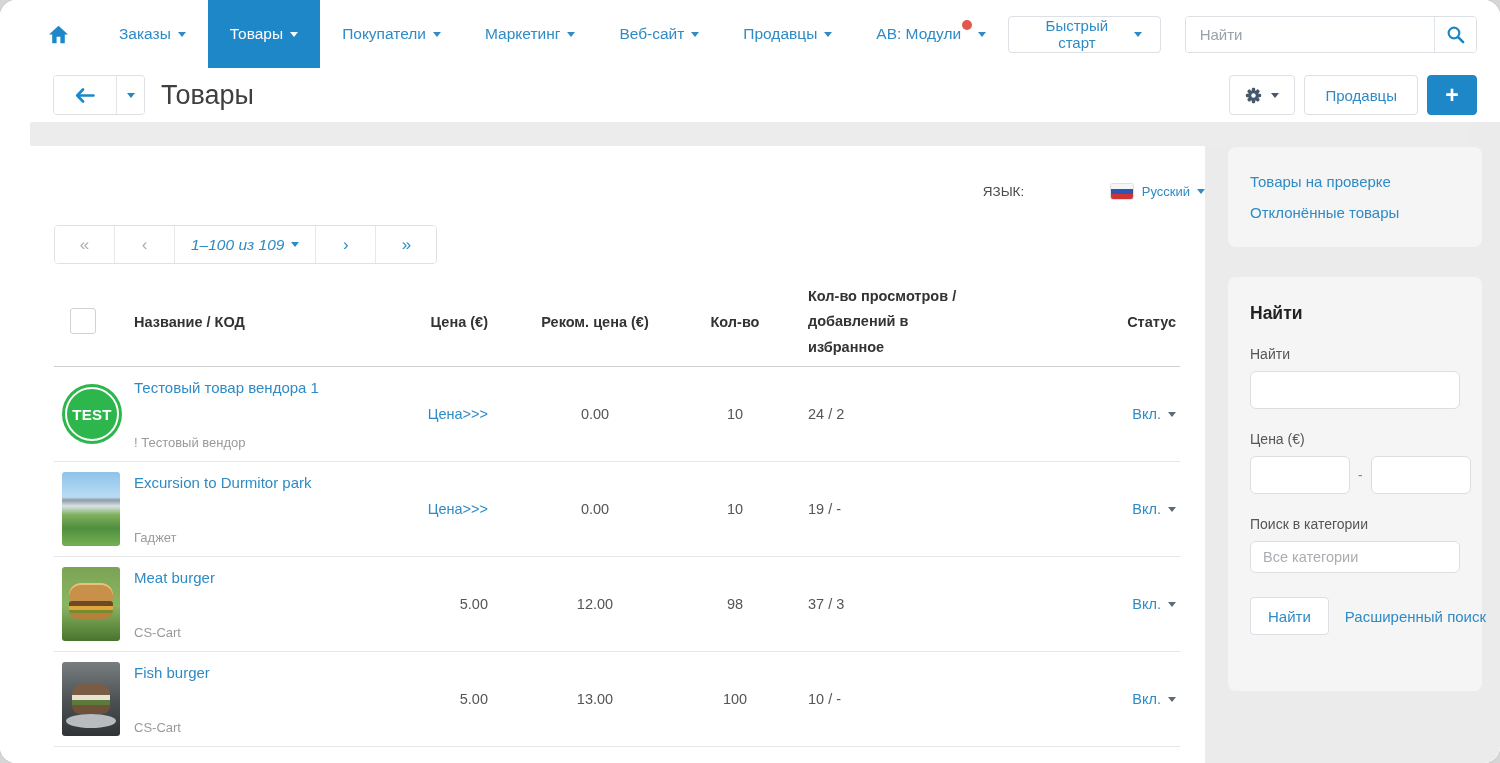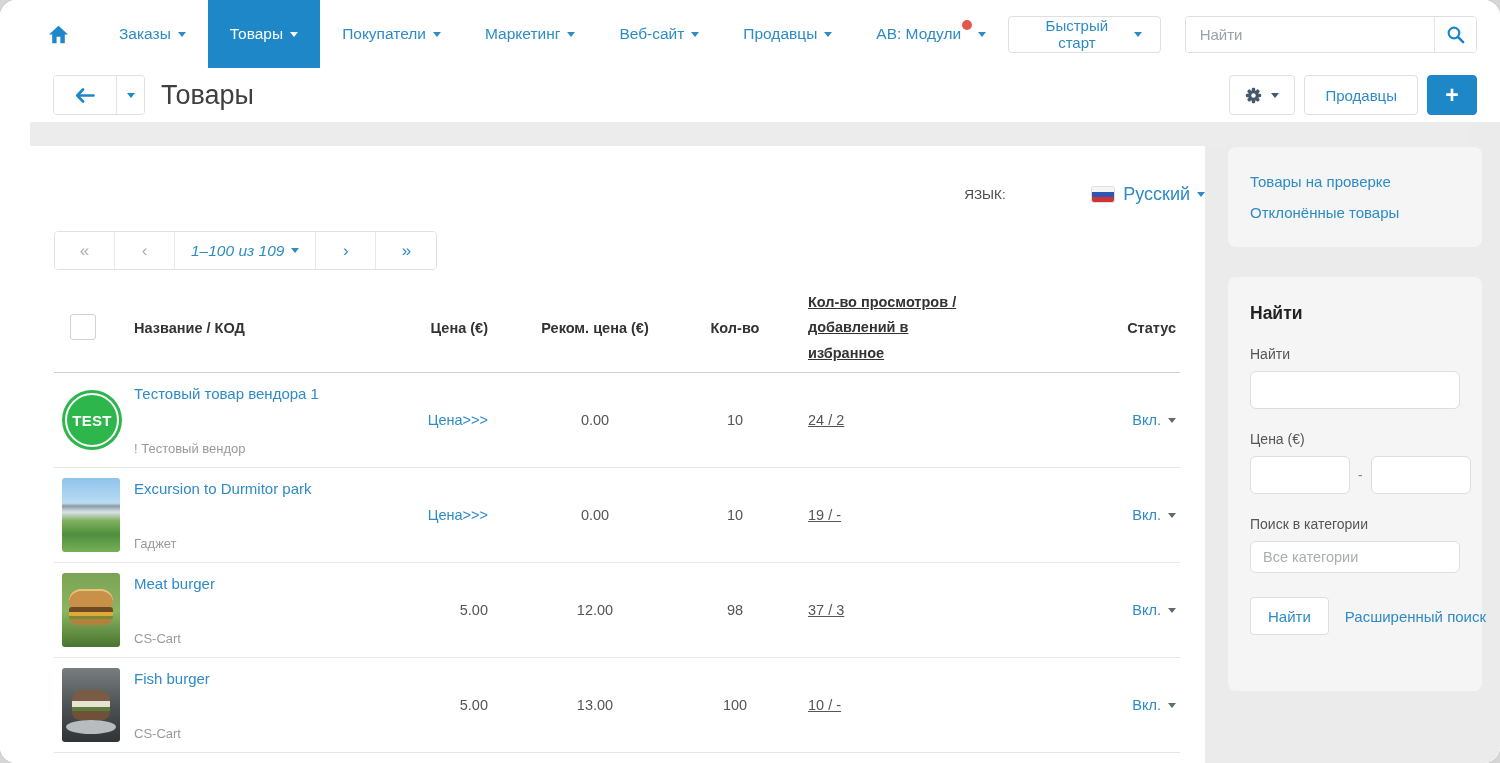--- a/index.html
+++ b/index.html
@@ -44,37 +44,37 @@
   
   .content{position:relative;height:641px;background:#fff;}
   .sidebar-region{position:absolute;top:0;right:0;bottom:0;width:295px;background:#ebebeb;border-bottom-right-radius:16px;}
   .top-strip{position:absolute;top:0;left:30px;right:30px;height:24px;background:#ececec;border-radius:2px;z-index:2;}
 
   .main{position:absolute;left:0;top:24px;right:295px;padding:0 0 0 54px;}
 
   .lang-row{display:flex;align-items:center;margin-top:38px;justify-content:flex-end;}
   .lang-label{width:128px;font-size:13.5px;color:#4a4a4a;}
   .flag{width:22px;height:15px;border-radius:2px;margin-right:9px;background:linear-gradient(180deg,#f5f5f5 0 33%,#2d55b5 33% 66%,#cf3333 66% 100%);box-shadow:0 0 0 1px rgba(0,0,0,.12);}
-  .lang-link{display:flex;align-items:center;color:var(--link);font-size:18px;text-decoration:none;cursor:pointer;}
+  .lang-link{display:flex;align-items:center;color:var(--link);font-size:13px;text-decoration:none;cursor:pointer;}
 
   .pagination{display:inline-flex;margin-top:26px;border:1px solid #dfe2e5;border-radius:4px;overflow:hidden;background:#fff;}
   .pg-btn{min-width:60px;height:37px;display:flex;align-items:center;justify-content:center;background:#fff;border:none;border-right:1px solid #e6e8ea;font-size:17px;color:var(--link);cursor:pointer;}
   .pg-btn:last-child{border-right:none;}
   .pg-btn.muted{color:#a7adb3;}
   .pg-range{min-width:140px;padding:0 16px;font-size:15.5px;font-weight:500;font-style:italic;}
 
   
   .ptable{margin-top:14px;width:1126px;}
   .tgrid{display:grid;grid-template-columns:80px 288px 66px 214px 66px 280px 1fr;align-items:center;}
   .thead{min-height:88px;border-bottom:1px solid #cfcfcf;color:#333;font-size:14.5px;font-weight:700;}
   .th{padding:6px 0;}
   .th.c-price,.td.c-price{text-align:right;}
   .th.c-rec,.td.c-rec{text-align:center;}
   .th.c-qty,.td.c-qty{text-align:center;}
-  .th.c-views,.td.c-views{text-align:left;padding-left:40px;text-decoration:underline;}
+  .th.c-views,.td.c-views{text-align:left;padding-left:40px;}
   .th.c-views{max-width:218px;line-height:1.75;}
   .th.c-status,.td.c-status{text-align:right;padding-right:4px;}
   .checkbox{display:inline-block;width:26px;height:26px;border:1px solid #d2d2d2;border-radius:3px;background:#fff;margin-left:8px;cursor:pointer;}
   .trow{min-height:95px;border-bottom:1px solid #e7e7e7;font-size:14.5px;color:#555;}
   .c-left{padding-left:8px;}
   .thumb{position:relative;width:58px;height:74px;border-radius:3px;overflow:hidden;cursor:pointer;}
   .thumb-text{position:absolute;inset:0;display:flex;align-items:center;justify-content:center;color:#fff;font-weight:700;font-size:15px;letter-spacing:.3px;z-index:2;}
   .thumb--test-badge{width:60px;height:60px;border-radius:50%;background:#2db64c;text-align:center;}
   .thumb--test-badge::before{content:"";position:absolute;inset:3px;border:2.5px solid #fff;border-radius:50%;}
   .thumb--mountain{background:linear-gradient(180deg,#8fc3ea 0%,#b9dcf4 34%,#8e9aa4 38%,#d9e2e8 46%,#7fb05c 58%,#4f8f3e 76%,#76b055 100%);}

